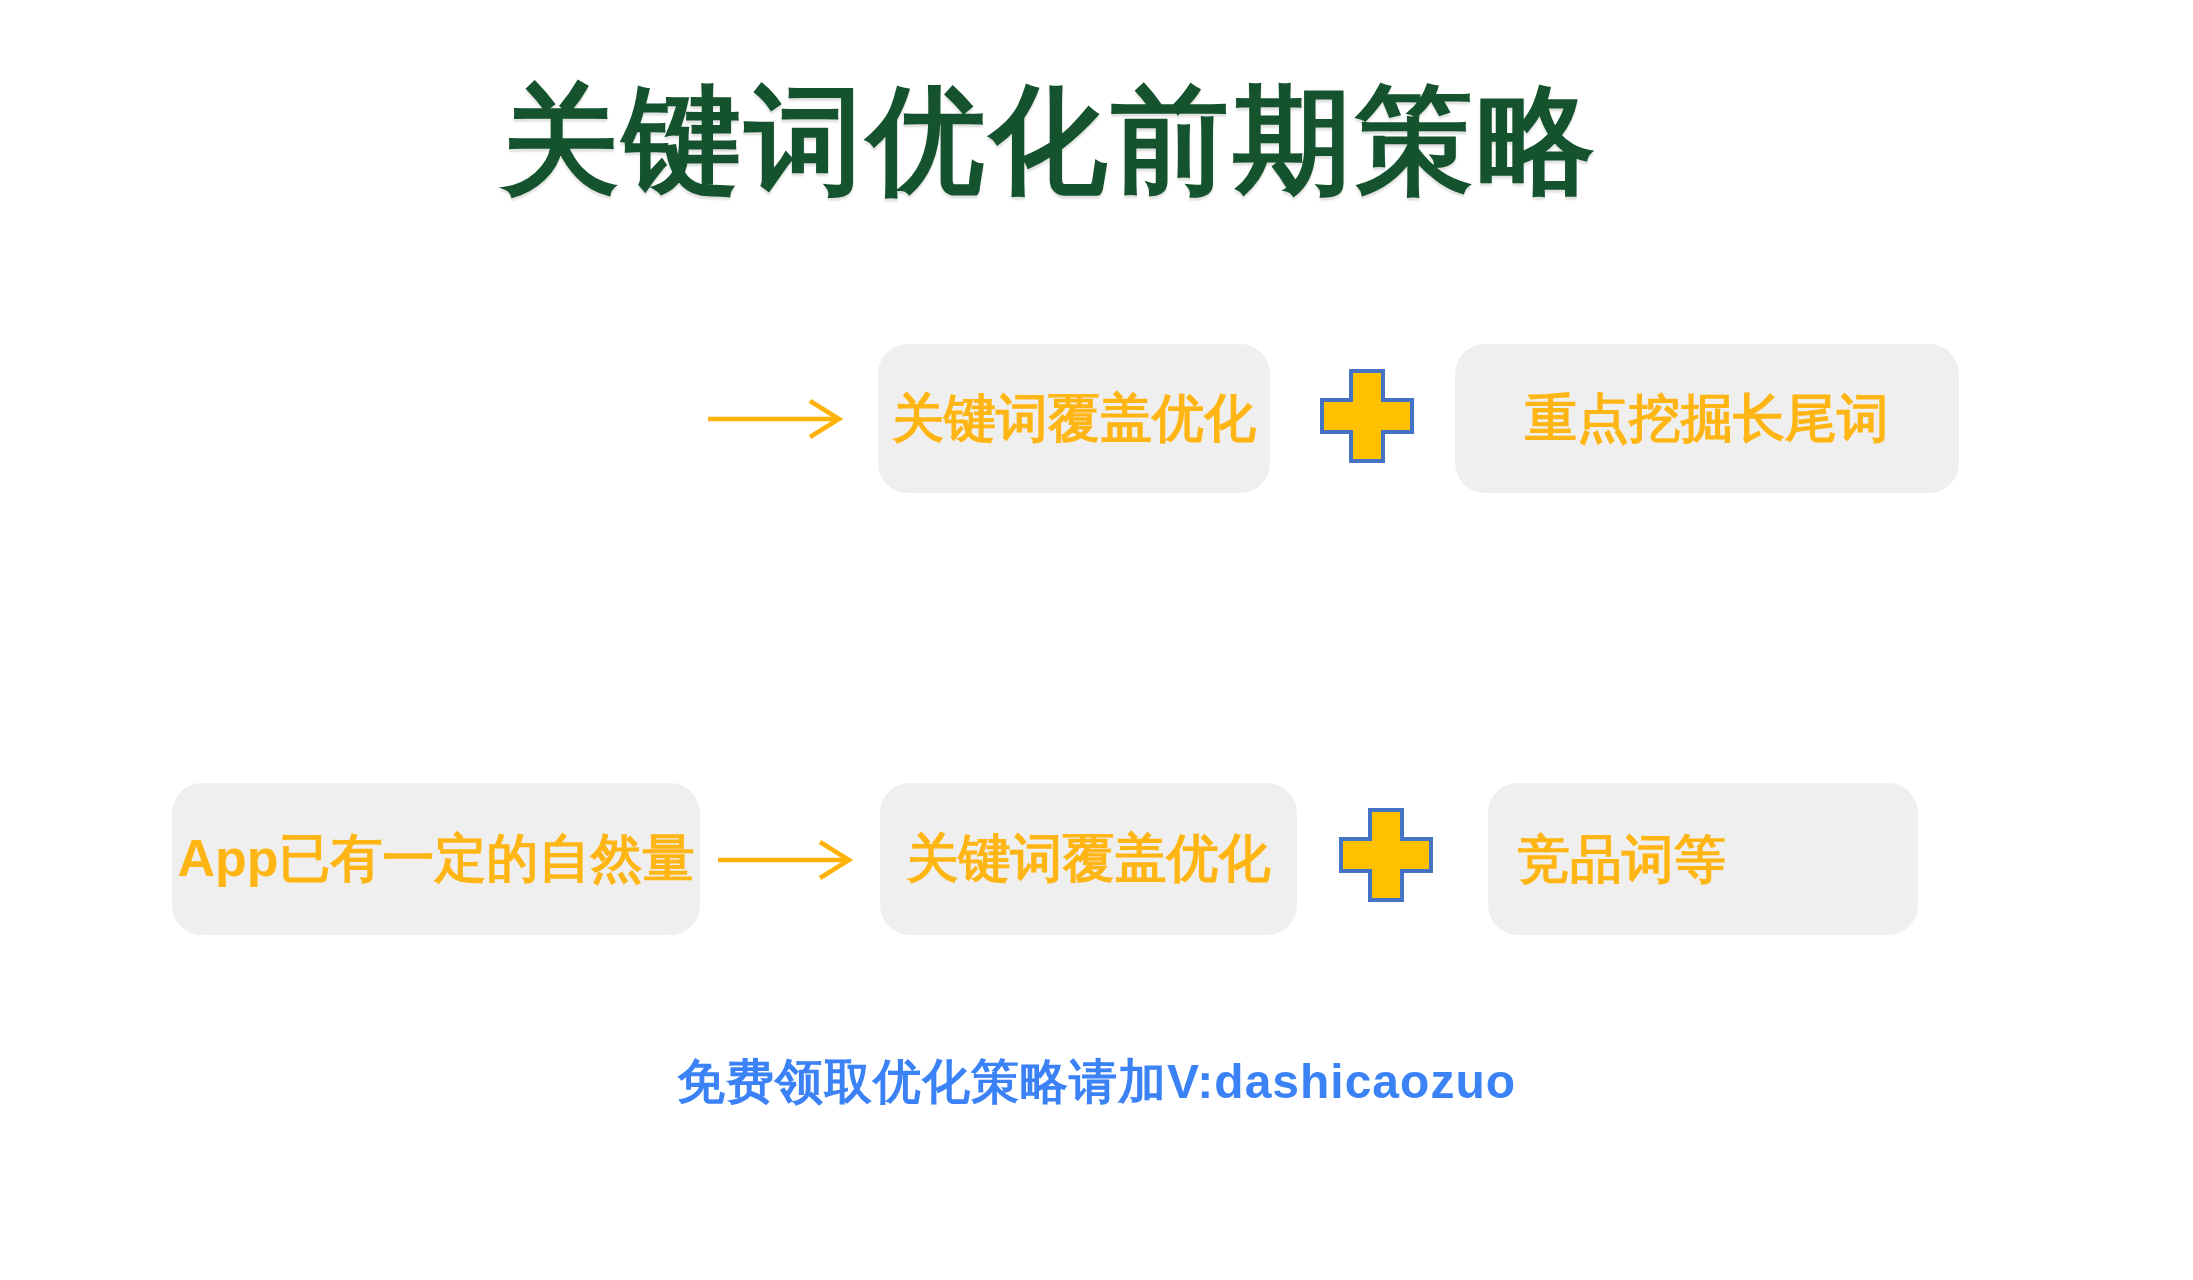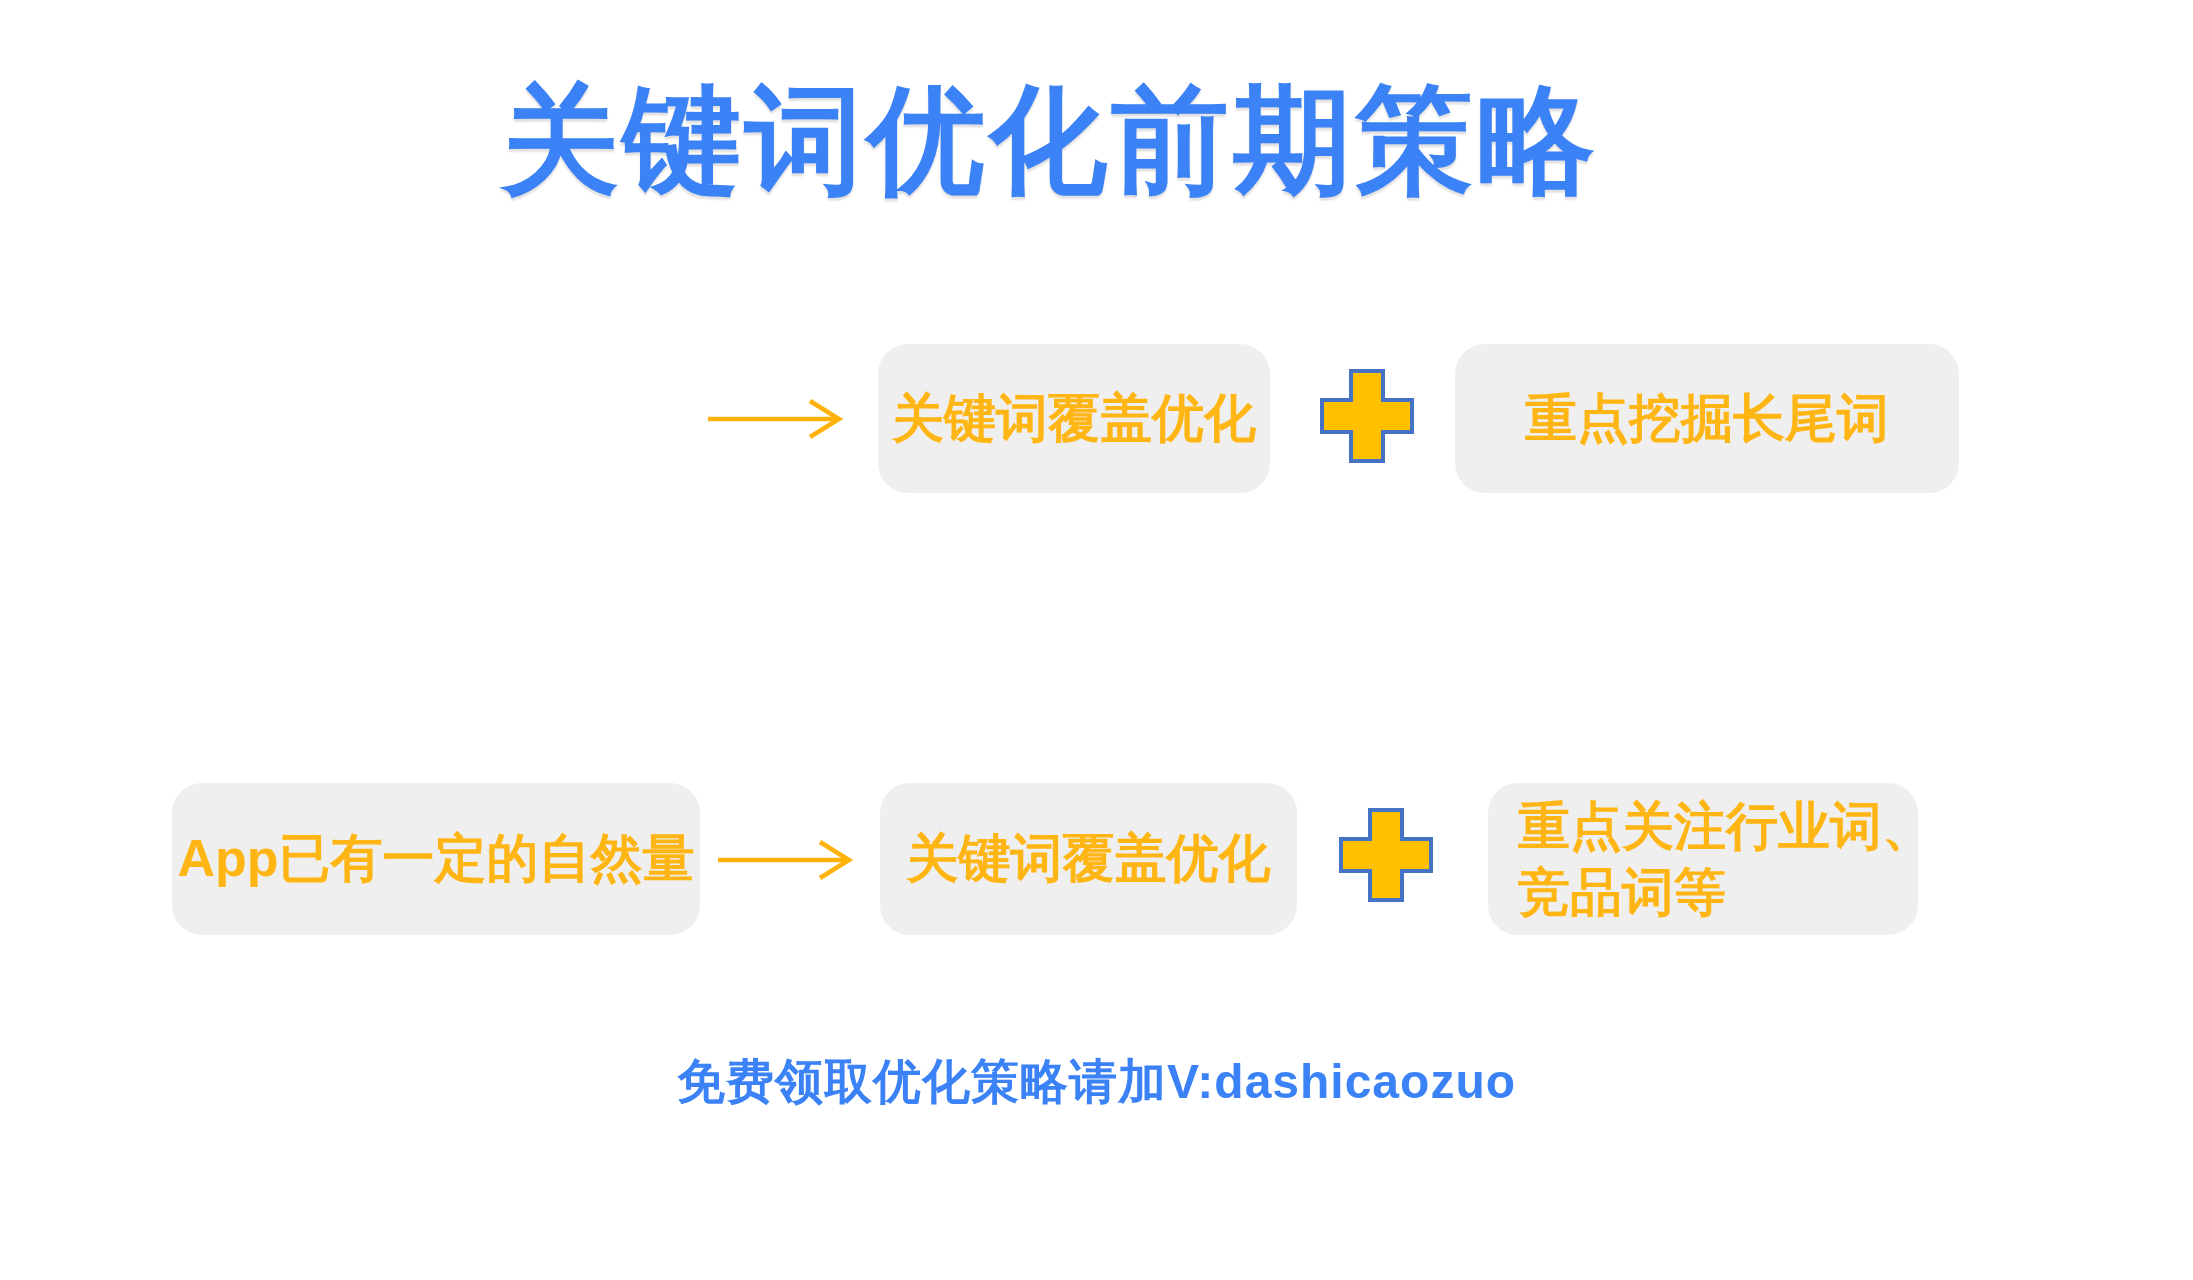--- a/index.html
+++ b/index.html
@@ -18,21 +18,21 @@
   .title {
     position: absolute;
     top: 62px;
     left: 0;
     width: 2100px;
     margin: 0;
     text-align: center;
     font-size: 118px;
     font-weight: 800;
     letter-spacing: 4px;
-    color: #3b82f6;
+    color: #14532d;
     text-shadow: 0 3px 2px rgba(0,0,0,0.12);
   }
   .box {
     position: absolute;
     background: #efefef;
     border-radius: 30px;
     display: flex;
     align-items: center;
     justify-content: center;
     color: #ffb513;
@@ -107,20 +107,19 @@
   <div class="box b-r2-action">
     <span>关键词覆盖优化</span>
   </div>
 
   <svg class="plus plus-r2" width="98" height="98" viewBox="0 0 98 98">
     <path d="M33 4 H65 V33 H94 V65 H65 V94 H33 V65 H4 V33 H33 Z" fill="#FFC000" stroke="#4472C4" stroke-width="4"></path>
   </svg>
 
   <div class="box b-r2-result">
     <div class="lines">
-      <div>重点关注行业词、</div>
       <div>竞品词等</div>
     </div>
   </div>
 
   <div class="footer">免费领取优化策略请加V:dashicaozuo</div>
 
 </div>
 
 </body></html>

